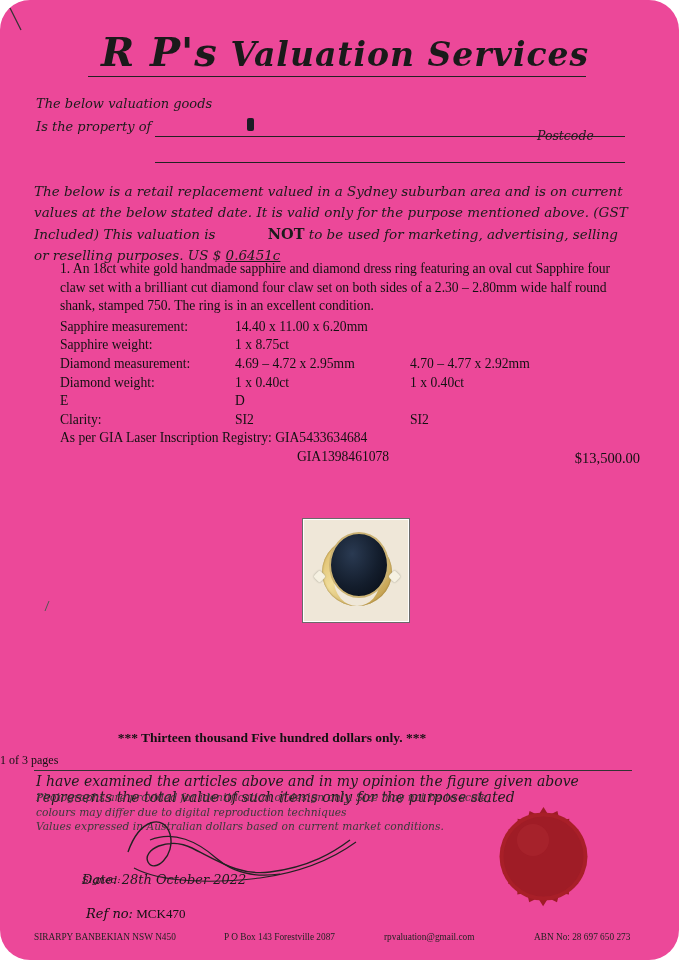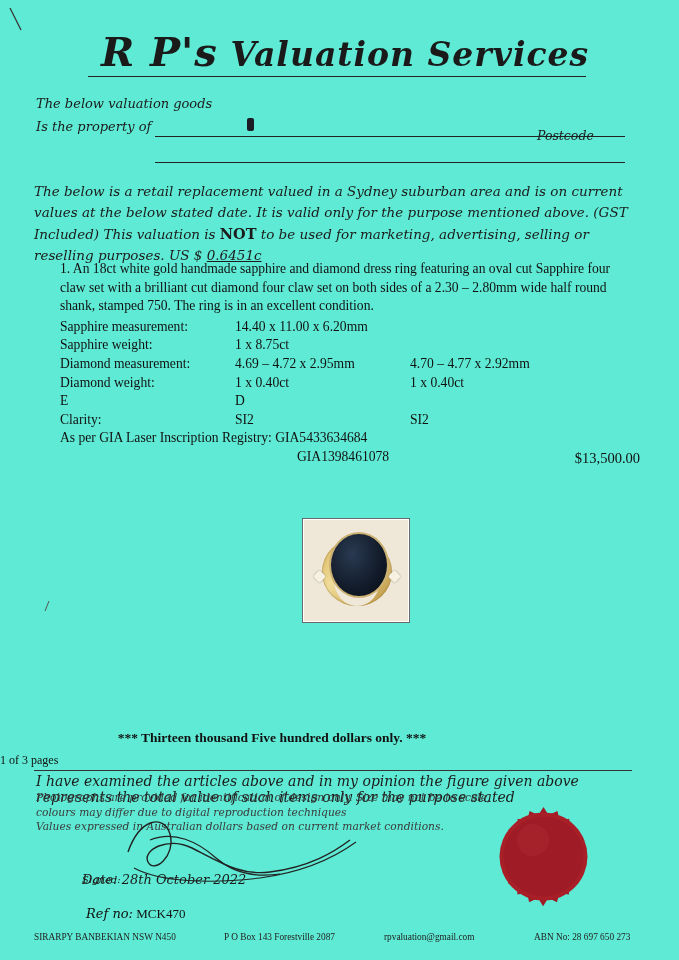--- a/index.html
+++ b/index.html
@@ -13,21 +13,22 @@
     position: relative;
     font-family: "Liberation Serif", serif;
     color: #111;
     overflow: hidden;
   }
   .page {
     position: absolute;
     top: 0; left: 0;
     width: 679px;
     height: 960px;
-    background: #5eead4;
+    background: #ec4899;
+    border-radius: 30px;
   }
 
   
   .masthead {
     position: absolute;
     top: 28px;
     left: 95px;
     width: 500px;
     text-align: center;
     font-family: "DejaVu Serif", serif;
@@ -87,21 +88,21 @@
     font-size: 12.5px;
   }
 
   .para1 {
     position: absolute;
     top: 181px; left: 34px;
     width: 600px;
     font-size: 13.5px;
     line-height: 21px;
   }
-  .para1 b { font-style: normal; font-weight: bold; font-size: 14.5px;}
+  .para1 b { font-style: normal; font-weight: bold; font-size: 14.5px; margin-left: 48px;}
   .us-amt { text-decoration: underline; }
 
   
   .desc {
     position: absolute;
     top: 260px; left: 60px;
     width: 570px;
     font-size: 13.6px;
     line-height: 18.6px;
     font-family: "Liberation Serif", serif;

